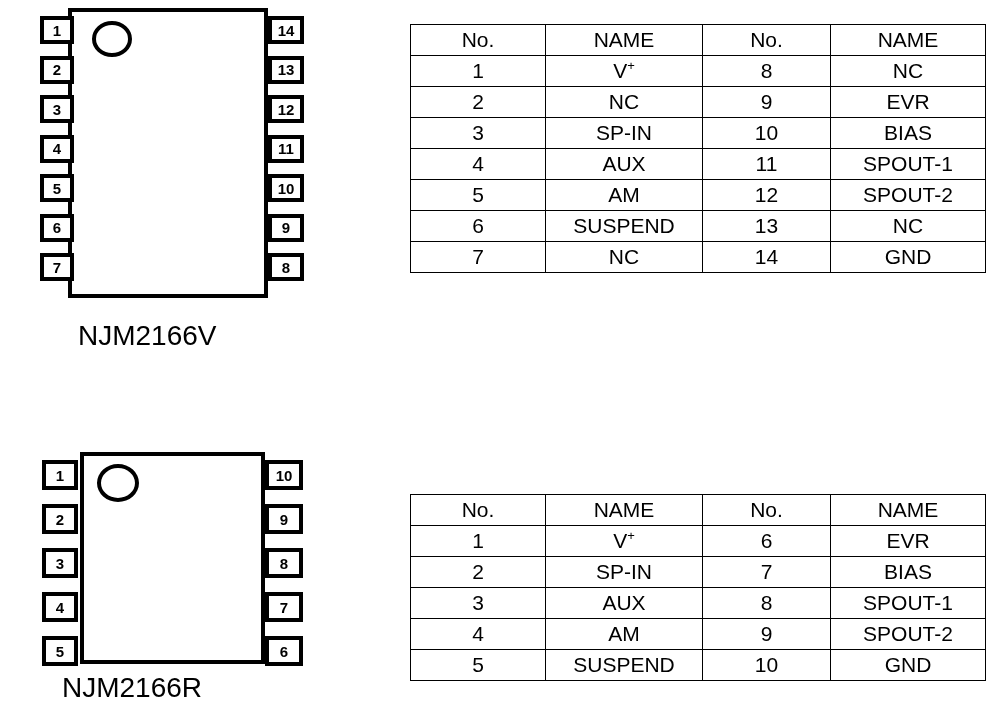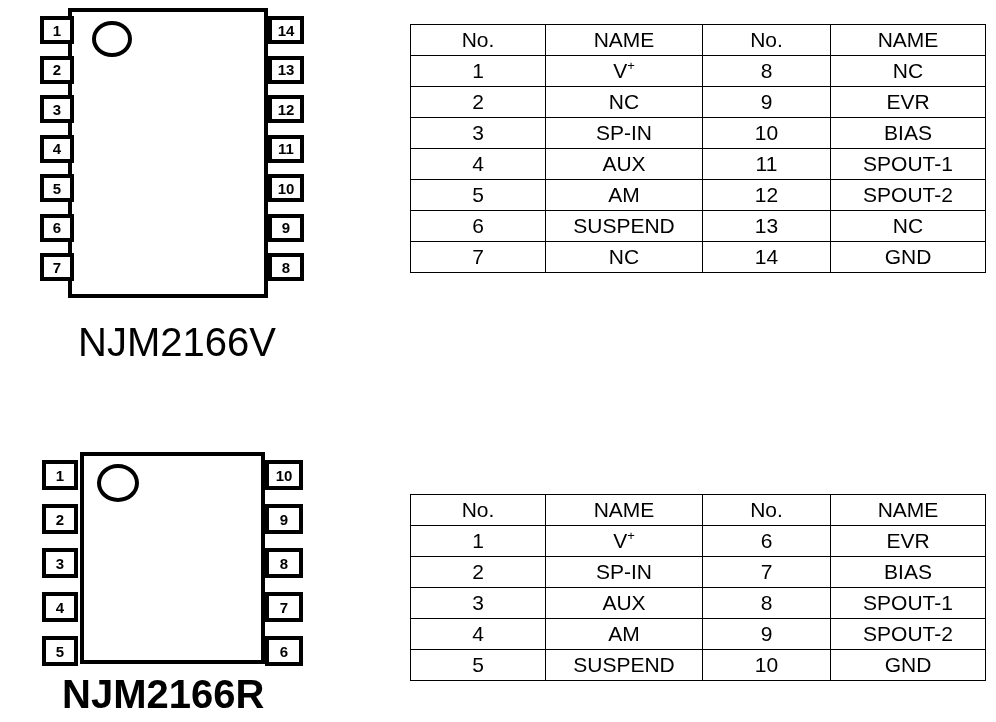--- a/index.html
+++ b/index.html
@@ -42,21 +42,21 @@
     align-items: center;
     justify-content: center;
     font-weight: bold;
     font-size: 15px;
     line-height: 1;
   }
   .pin-left  { left: 40px; }
   .pin-right { }
   .pkg-label {
     position: absolute;
-    font-size: 40px;
+    font-size: 28px;
     letter-spacing: 0px;
     white-space: nowrap;
   }
 
   
   .pin-table {
     position: absolute;
     border-collapse: collapse;
     table-layout: fixed;
     background: #ffffff;
@@ -118,21 +118,21 @@
       <div class="pin pin-left" style="left: 42px; top: 592px; width: 36px; height: 30px;">4</div>
       <div class="pin pin-left" style="left: 42px; top: 636px; width: 36px; height: 30px;">5</div>
     </div>
   <div id="pins-r-right">
       <div class="pin pin-right" style="left: 265px; top: 460px; width: 38px; height: 30px;">10</div>
       <div class="pin pin-right" style="left: 265px; top: 504px; width: 38px; height: 30px;">9</div>
       <div class="pin pin-right" style="left: 265px; top: 548px; width: 38px; height: 30px;">8</div>
       <div class="pin pin-right" style="left: 265px; top: 592px; width: 38px; height: 30px;">7</div>
       <div class="pin pin-right" style="left: 265px; top: 636px; width: 38px; height: 30px;">6</div>
     </div>
-  <div class="pkg-label" style="left:62px; top:672px;font-weight:bold;">NJM2166R</div>
+  <div class="pkg-label" style="left:62px; top:672px;">NJM2166R</div>
 </div>
 
 <table class="pin-table" id="table-v" style="left:410px; top:24px; width:575px;">
   <colgroup>
     <col class="col-no">
       <col class="col-name">
       <col class="col-no2">
       <col class="col-name2">
   </colgroup>
   <tbody id="table-v-body">

